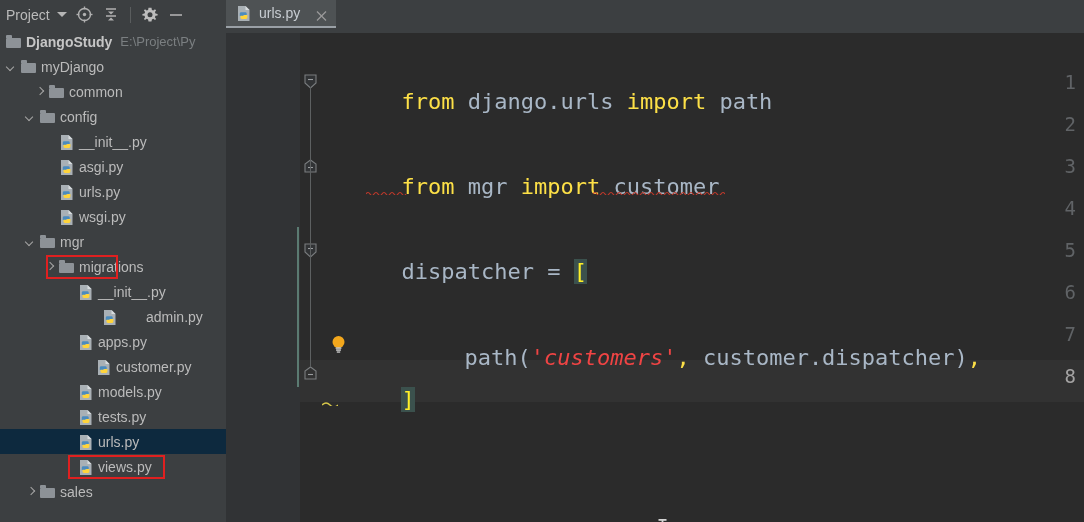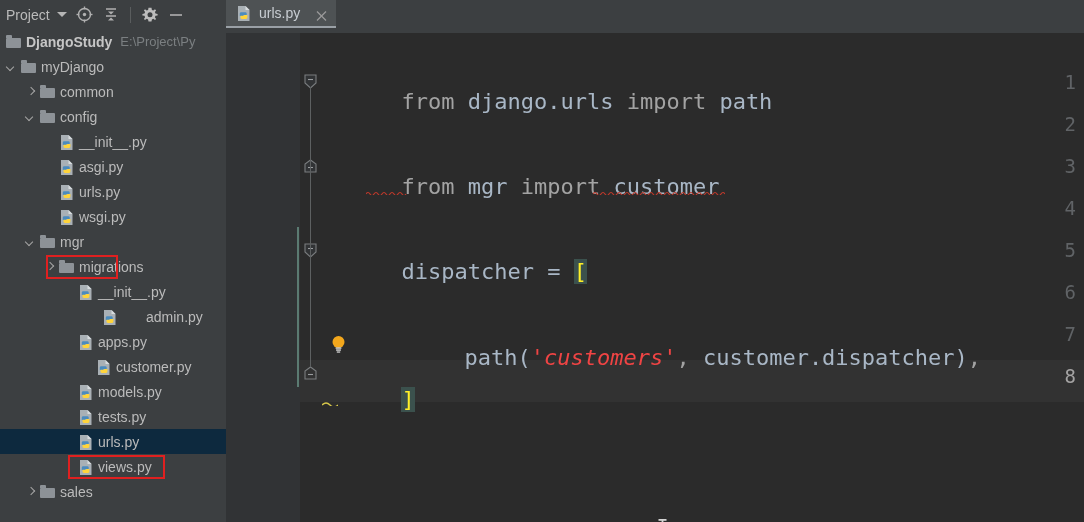--- a/index.html
+++ b/index.html
@@ -167,21 +167,21 @@
     width: 2px;
     background: #5b7b72;
   }
   .code {
     position: absolute; left: 96px;
     font-family: "DejaVu Sans Mono", monospace;
     font-size: 22px;
     white-space: pre;
     line-height: 1;
   }
-  .k  { color: #a3a3a3; }         
+  .k  { color: #fde047; }         
   .n  { color: #a9b7c6; }         
   .s  { color: #ef4444; font-style: italic; }         
   .hlbr { background: #3b514d; color: #ffef28; }  
   .curline {
     position: absolute; left: 0;
     width: 858px; height: 42px;
     background: #323232;
   }
   .squig {
     position: absolute; height: 4px;
@@ -275,21 +275,21 @@
       <span class="lbl bold">DjangoStudy</span>
       <span class="path">E:\Project\Py</span>
     </div>
 
     <div id="tree">
         <div class="row" style="padding-left: 6px;">
           <span class="arrow d"></span>
           <span class="ic-folder"></span>
           <span class="lbl">myDjango</span>
         </div>
-        <div class="row" style="padding-left: 25px; align-items: center;">
+        <div class="row" style="padding-left: 34px; align-items: center;">
           <span class="arrow r"></span>
           <span class="ic-folder"></span>
           <span class="lbl">common</span>
         </div>
         <div class="row" style="padding-left: 25px;">
           <span class="arrow d"></span>
           <span class="ic-folder"></span>
           <span class="lbl">config</span>
         </div>
         <div class="row" style="padding-left: 44px;">

